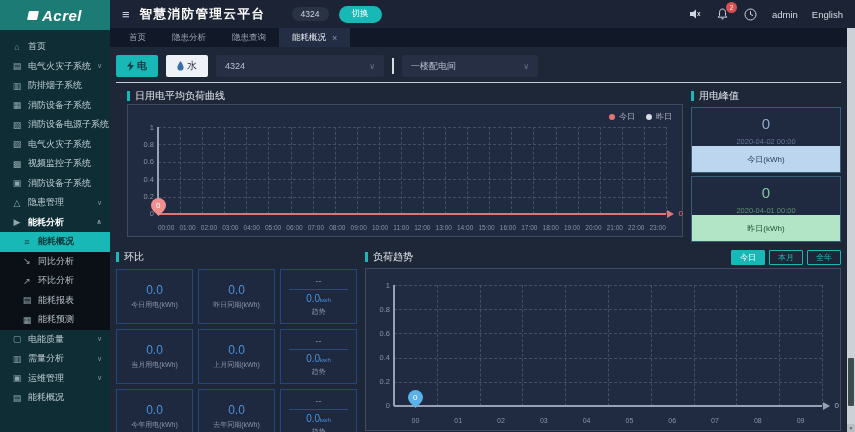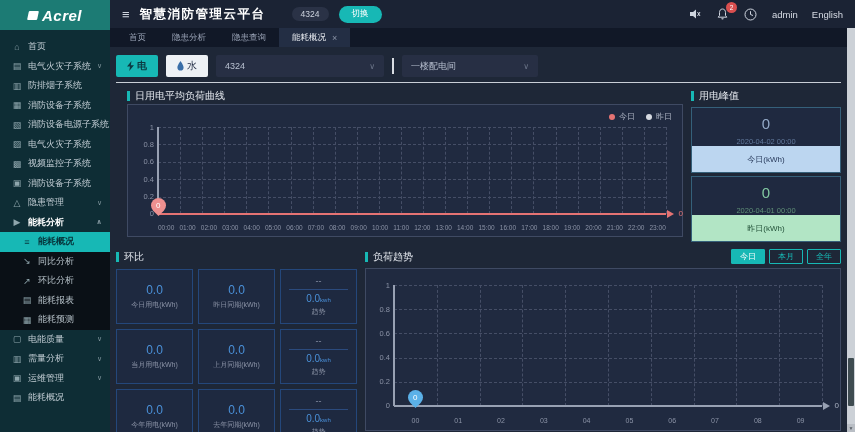--- a/index.html
+++ b/index.html
@@ -104,21 +104,21 @@
   .ring-grid{display:grid;grid-template-columns:repeat(3,1fr);gap:5px;margin-top:4px;}
   .ring-card{border:1px solid #24477b;height:53px;background:#1e2940;display:flex;flex-direction:column;align-items:center;justify-content:center;gap:3px;}
   .ring-value{font-size:12px;color:var(--blue);}
   .ring-label{font-size:7px;color:#8a92a5;}
   .trend-top{font-size:9px;color:#8a92a5;}
   .trend-div{width:78%;border-top:1px solid #2b4a7d;}
   .trend-val{font-size:10px;color:var(--blue);}
   .trend-val .unit{font-size:6px;}
 
   .col-trend{flex:1;min-width:0;}
-  .trend-head{display:flex;align-items:flex-start;}
+  .trend-head{display:flex;align-items:flex-end;}
   .tbtns{margin-left:auto;display:flex;gap:4px;}
   .tbtn{height:15px;padding:0 8px;font-size:8px;display:flex;align-items:center;border:1px solid var(--accent);color:var(--accent);background:transparent;cursor:pointer;border-radius:1px;}
   .tbtn.active{background:var(--accent);color:#fff;}
   .trend-panel{border:1px solid #3f4a63;height:161px;position:relative;background:#202a40;margin-top:3px;}
   .trend-panel .plot{left:28px;right:18px;top:16px;bottom:24px;}
   .trend-panel .yticks{top:16px;bottom:24px;width:24px;}
   .trend-panel .xticks{left:28px;right:18px;bottom:6px;font-size:7px;}
 
   
   .scroll-track{position:absolute;right:0;top:28px;bottom:0;width:8px;background:#ccd1d7;}

